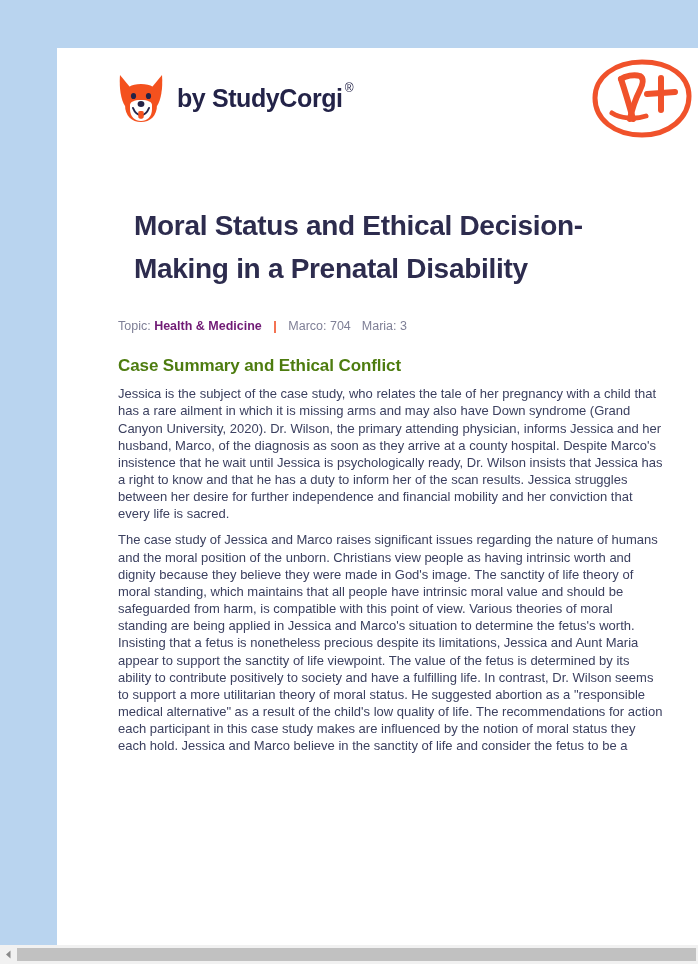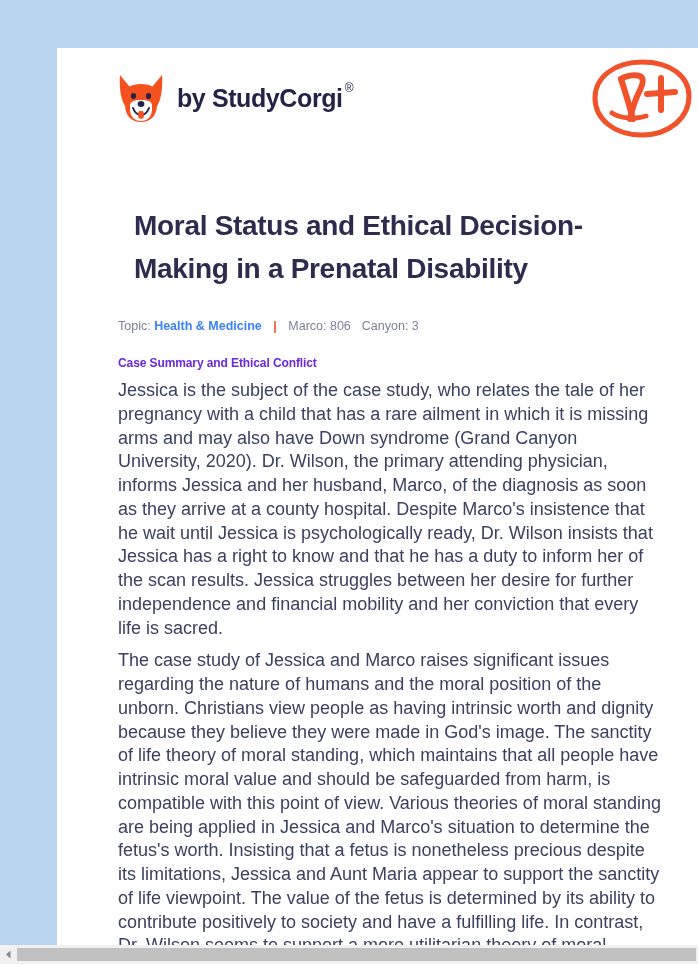--- a/index.html
+++ b/index.html
@@ -78,36 +78,36 @@
     letter-spacing: -0.3px;
   }
 
   
   #doc-meta {
     padding: 13px 61px 0 61px;
     font-size: 12.5px;
     color: #7e7f96;
     white-space: nowrap;
   }
-  #doc-meta .meta-strong { color: #3b82f6; font-weight: bold; }
+  #doc-meta .meta-strong { color: #701a75; font-weight: bold; }
   #doc-meta .meta-sep { color: #f0522b; margin: 0 8px; font-weight: bold; }
   #doc-meta .meta-gap { display: inline-block; width: 4px; }
 
   
   #doc-body { padding: 0 61px; }
   .section-heading {
     margin: 23px 0 0 0;
-    font-size: 12px;
+    font-size: 17px;
     font-weight: bold;
-    color: #6d28d9;
+    color: #4d7c0f;
     letter-spacing: -0.1px;
   }
   .body-paragraph {
     margin: 9px 0 0 0;
-    font-size: 18px;
+    font-size: 13px;
     line-height: 1.32;
     color: #3c4160;
     text-align: left;
   }
   #para-2 { }
 
   
   #h-scrollbar {
     position: absolute;
     left: 0;
@@ -188,23 +188,23 @@
     </span>
   </div>
 
   <h1 id="doc-title">Moral Status and Ethical Decision-Making in a Prenatal Disability</h1>
 
   <div id="doc-meta">
     <span>Topic:</span>
     <span class="meta-strong">Health &amp; Medicine</span>
     <span class="meta-sep">|</span>
     <span>Marco:</span>
-    <span>806</span>
+    <span>704</span>
     <span class="meta-gap"></span>
-    <span>Canyon:</span>
+    <span>Maria:</span>
     <span>3</span>
   </div>
 
   <div id="doc-body">
 
     <h2 class="section-heading">Case Summary and Ethical Conflict</h2>
     <p class="body-paragraph">Jessica is the subject of the case study, who relates the tale of her pregnancy with a child that has a rare ailment in which it is missing arms and may also have Down syndrome (Grand Canyon University, 2020). Dr. Wilson, the primary attending physician, informs Jessica and her husband, Marco, of the diagnosis as soon as they arrive at a county hospital. Despite Marco's insistence that he wait until Jessica is psychologically ready, Dr. Wilson insists that Jessica has a right to know and that he has a duty to inform her of the scan results. Jessica struggles between her desire for further independence and financial mobility and her conviction that every life is sacred.</p>
 
     <p class="body-paragraph" id="para-2">The case study of Jessica and Marco raises significant issues regarding the nature of humans and the moral position of the unborn. Christians view people as having intrinsic worth and dignity because they believe they were made in God's image. The sanctity of life theory of moral standing, which maintains that all people have intrinsic moral value and should be safeguarded from harm, is compatible with this point of view. Various theories of moral standing are being applied in Jessica and Marco's situation to determine the fetus's worth. Insisting that a fetus is nonetheless precious despite its limitations, Jessica and Aunt Maria appear to support the sanctity of life viewpoint. The value of the fetus is determined by its ability to contribute positively to society and have a fulfilling life. In contrast, Dr. Wilson seems to support a more utilitarian theory of moral status. He suggested abortion as a "responsible medical alternative" as a result of the child's low quality of life. The recommendations for action each participant in this case study makes are influenced by the notion of moral status they each hold. Jessica and Marco believe in the sanctity of life and consider the fetus to be a</p>
 

